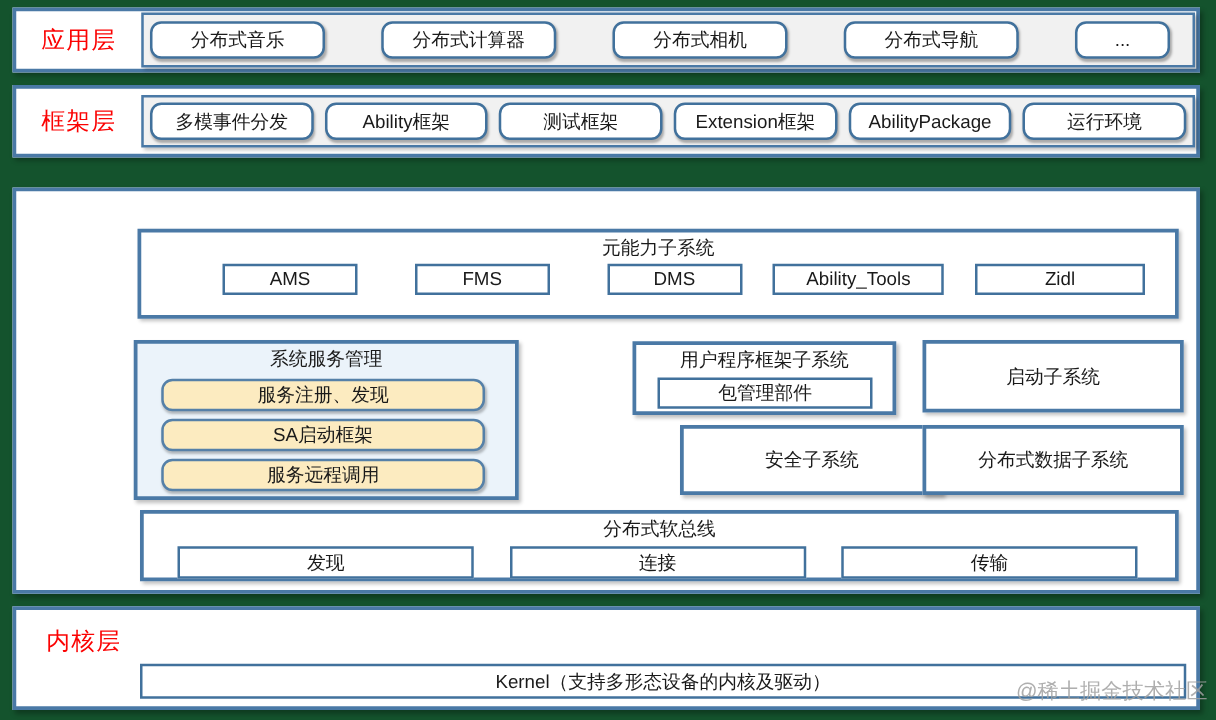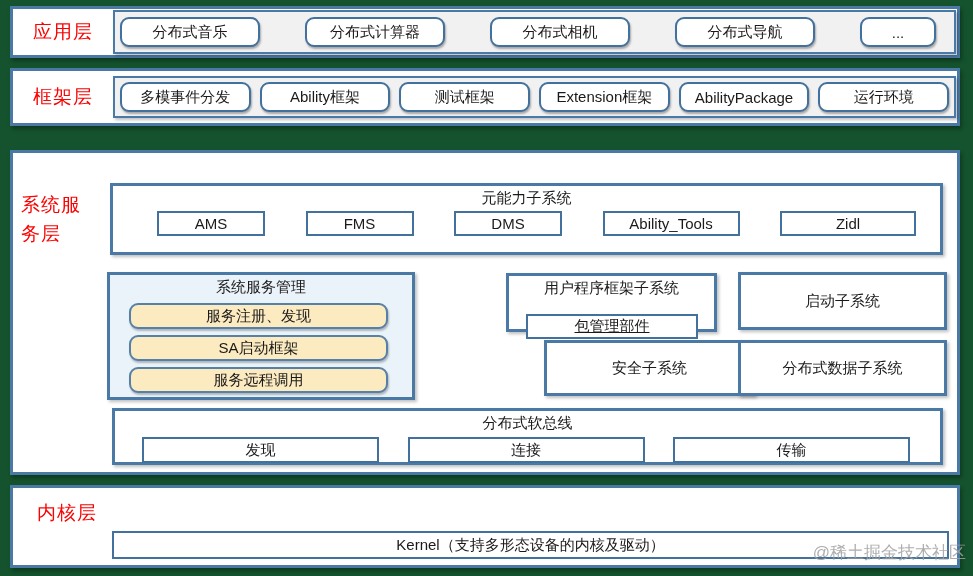--- a/index.html
+++ b/index.html
@@ -83,37 +83,37 @@
     left: 8px; top: 37px; width: 66px;
     color: #FB0202; font-size: 19px; line-height: 29px;
     letter-spacing: 1px;
   }
   .meta-box { left: 97px; top: 30px; width: 833px; height: 72px; }
   .meta-row {
     display: flex; justify-content: space-between;
     padding: 3px 24px 0 44px;
   }
   .meta-item { height: 25px; }
-  .meta-w1 { width: 108px; }
+  .meta-w1 { width: 108px; margin-left: 21px; }
   .meta-w2 { width: 137px; }
   .meta-w3 { width: 136px; }
   .mgmt-box { left: 94px; top: 119px; width: 308px; height: 128px; background: #EBF3FA; }
   .ychip {
     box-sizing: border-box;
     height: 26px;
     margin: 6px 24px 0 19px;
     background: #FCEBC0;
     border: 2px solid #5580A8;
     border-radius: 9px;
     box-shadow: 1px 2px 2px rgba(0,0,0,0.25);
     display: flex; align-items: center; justify-content: center;
     font-size: 15px;
   }
   .apf-box { left: 493px; top: 120px; width: 211px; height: 59px; }
-  .apf-inner { height: 25px; margin: 16px 16px 0 17px; text-decoration: underline; }
+  .apf-inner { height: 25px; margin: 4px 16px 0 17px; }
   .boot-box { left: 725px; top: 119px; width: 209px; height: 58px; border-width: 3px; }
   .sec-box  { left: 493px; top: 187px; width: 211px; height: 56px; border-width: 3px; margin-left: 38px; }
   .ddata-box{ left: 725px; top: 187px; width: 209px; height: 56px; border-width: 3px; }
   .softbus-box { left: 99px; top: 255px; width: 831px; height: 57px; }
   .softbus-row {
     display: flex; justify-content: space-between;
     padding: 4px 30px 0 27px;
   }
   .softbus-item { width: 237px; height: 26px; }
   
@@ -158,21 +158,20 @@
       <div class="chip chip-grow">多模事件分发</div>
       <div class="chip chip-grow">Ability框架</div>
       <div class="chip chip-grow">测试框架</div>
       <div class="chip chip-grow">Extension框架</div>
       <div class="chip chip-grow">AbilityPackage</div>
       <div class="chip chip-grow">运行环境</div>
     </div>
   </div>
 
   <div class="band band-sys">
-    <div class="sys-label">系统服务层</div>
 
     <div class="container-box meta-box">
       <div class="box-title">元能力子系统</div>
       <div class="meta-row">
         <div class="sqbox meta-item meta-w1">AMS</div>
         <div class="sqbox meta-item meta-w1">FMS</div>
         <div class="sqbox meta-item meta-w1">DMS</div>
         <div class="sqbox meta-item meta-w2">Ability_Tools</div>
         <div class="sqbox meta-item meta-w3">Zidl</div>
       </div>

